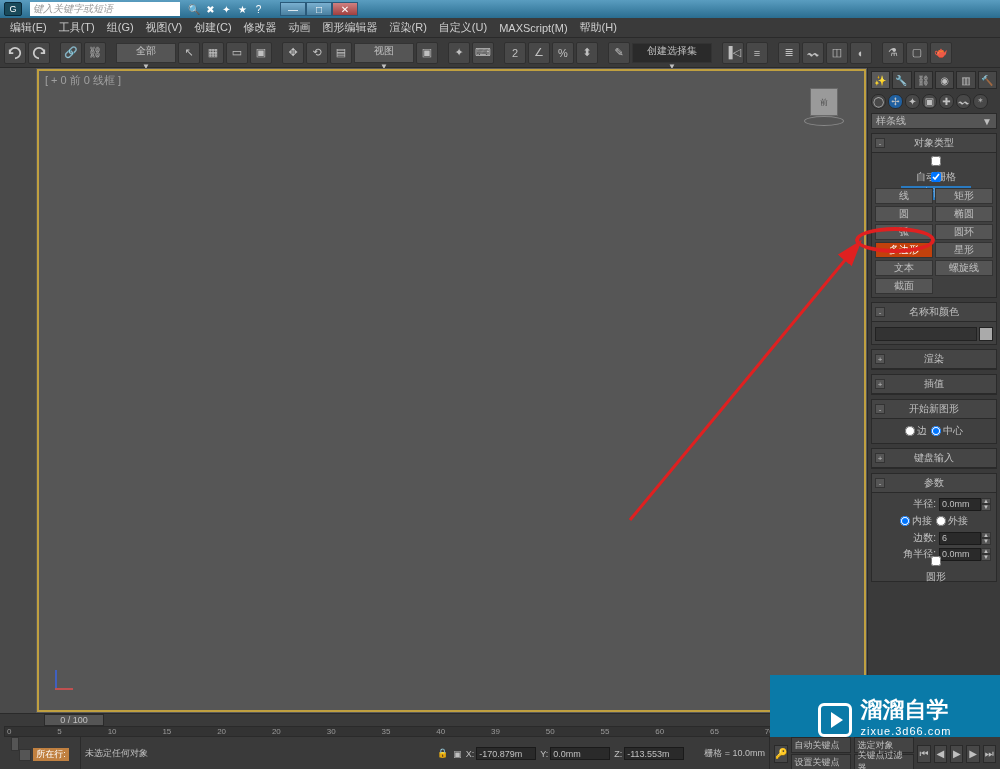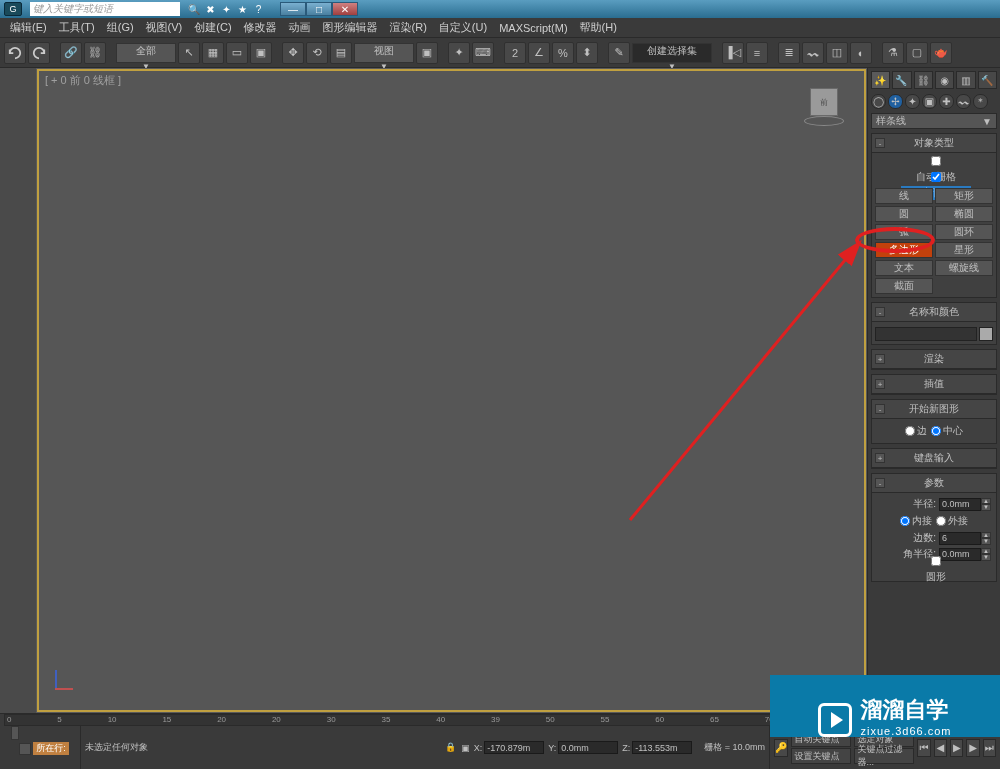--- a/index.html
+++ b/index.html
@@ -382,20 +382,24 @@
             <input type="checkbox" style="">
             <span>圆形</span>
           </div>
       </div>
     </div>
 
   </div>
 </div>
 
 <div class="bottom">
+  <div class="timeline">
+    <span style="width:40px"></span>
+    <div class="time-slider">0 / 100</div>
+  </div>
   <div class="ruler">
     <div class="tick-labels">
       <span>0</span>
         <span>5</span>
         <span>10</span>
       <span>15</span>
         <span>20</span>
         <span>20</span>
       <span data="">30</span>
         <span>35</span>
@@ -430,21 +434,21 @@
             <input value="-170.879m" style="">
           </div>
         <div class="coord">
             <span>Y:</span>
             <input value="0.0mm" style="">
           </div>
         <div class="coord">
             <span>Z:</span>
             <input value="-113.553m" style="">
           </div>
-        <span style="margin-left:8px">栅格 = 10.0mm</span>
+        <span style="margin-left:16px">栅格 = 10.0mm</span>
       </div>
     </div>
     <div class="status-right">
       <div class="sr-btn">🔑</div>
       <div style="display:flex;flex-direction:column;gap:1px">
         <div class="sr-drop">自动关键点</div>
         <div class="sr-drop">设置关键点</div>
       </div>
       <div style="display:flex;flex-direction:column;gap:1px">
         <div class="sr-drop">选定对象</div>

